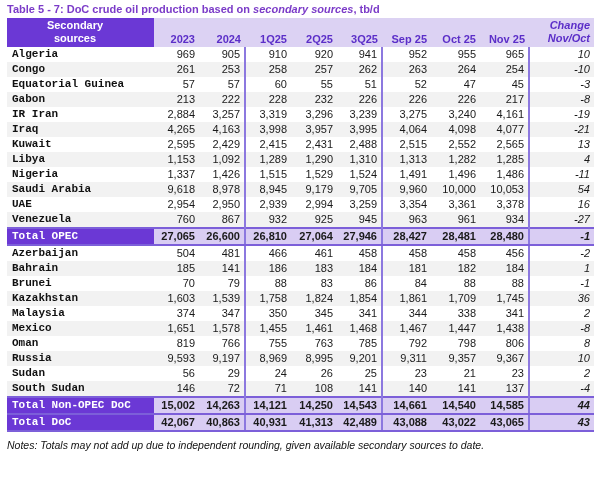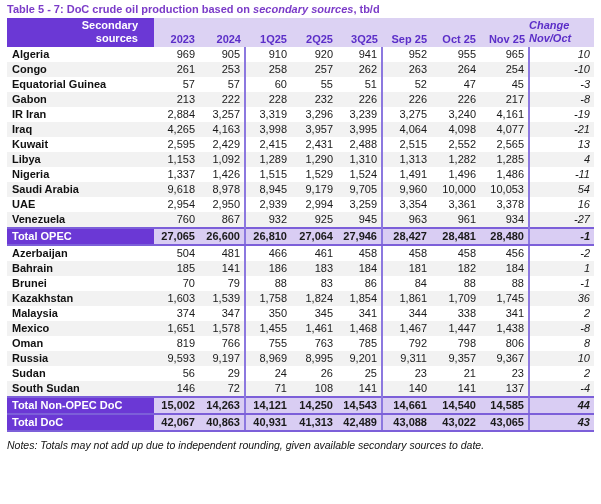--- a/index.html
+++ b/index.html
@@ -8,26 +8,26 @@
 
   .page-title { font-size:20px; font-weight:bold; color:var(--title_blue); margin:2px 0 10px 0; letter-spacing:0.2px; }
   .subtitle { font-size:11.5px; margin:0 0 10px 0; }
   .subtitle .b { font-weight:bold; }
   .caption { font-size:11px; font-weight:bold; color:var(--caption_purple); margin:0 0 3px 0; }
   .caption .it { font-style:italic; }
 
   table { border-collapse:collapse; table-layout:fixed; width:587px; font-size:11px; }
   thead tr { height:29px; }
   thead th { vertical-align:bottom; padding:0 4px 2px 0; font-weight:bold; }
-  th.h-label { background:var(--header_purple); color:#ffffff; text-align:right; padding:0 16px 2px 5px; line-height:13px; font-size:11px; }
+  th.h-label { background:var(--header_purple); color:#ffffff; text-align:center; padding:0 16px 2px 5px; line-height:13px; font-size:11px; }
   th.h-col { background:var(--header_lavender); color:var(--header_text_purple); text-align:right; }
-  th.h-chg { background:var(--header_lavender); color:var(--header_text_purple); text-align:left; font-style:italic; line-height:13px; }
+  th.h-chg { background:var(--header_lavender); color:var(--header_text_purple); text-align:right; font-style:italic; line-height:13px; }
 
   tbody td { height:15px; line-height:15px; padding:0 4px 0 0; white-space:nowrap; overflow:hidden; }
-  td.c-name { text-align:left; font-weight:bold; padding-left:5px; color:#111; }
+  td.c-name { text-align:left; font-weight:bold; padding-left:5px; color:#111;font-family:Liberation Mono, monospace; }
   td.c-num { text-align:right; color:#1a1a1a; }
   td.c-chg { text-align:right; font-style:italic; color:#1a1a1a; }
   .grp { border-left:2px solid var(--divider); }
   tr.stripe td { background:var(--stripe_gray); }
   tr.total td { background:var(--total_lavender); font-weight:bold; border-top:2px solid var(--total_border); border-bottom:2px solid var(--total_border); }
   tr.total td.c-name { background:var(--header_purple); color:#ffffff; }
 
   .notes { font-size:10.5px; font-style:italic; margin-top:6px; line-height:15px; }
   .notes div { margin:0; }
 </style>

